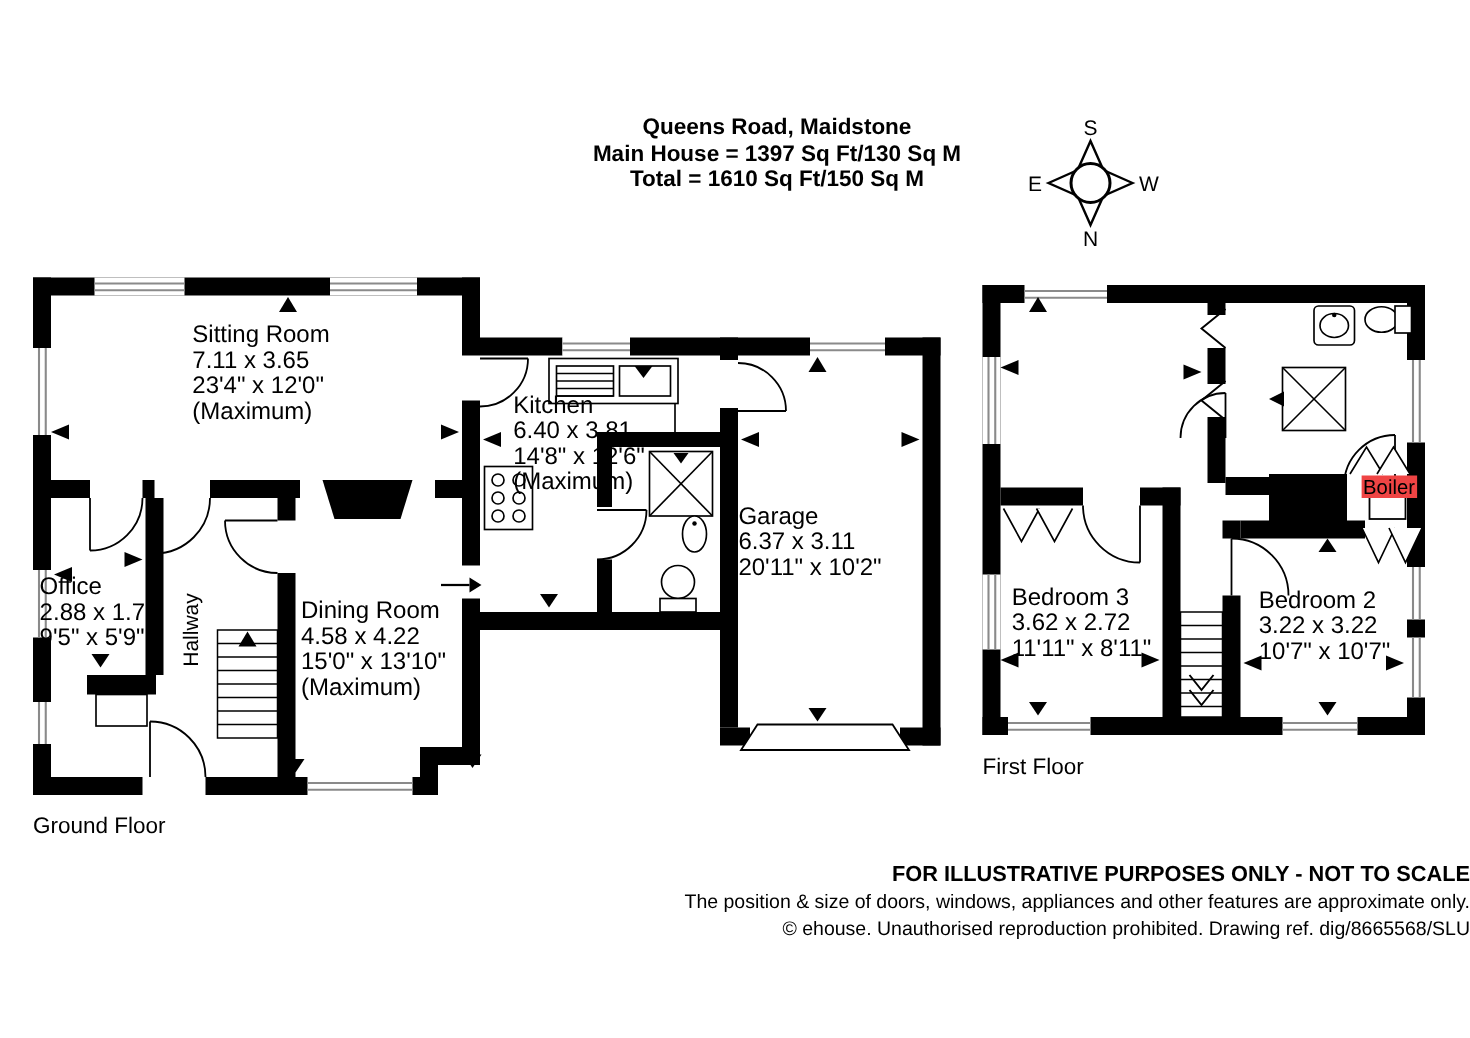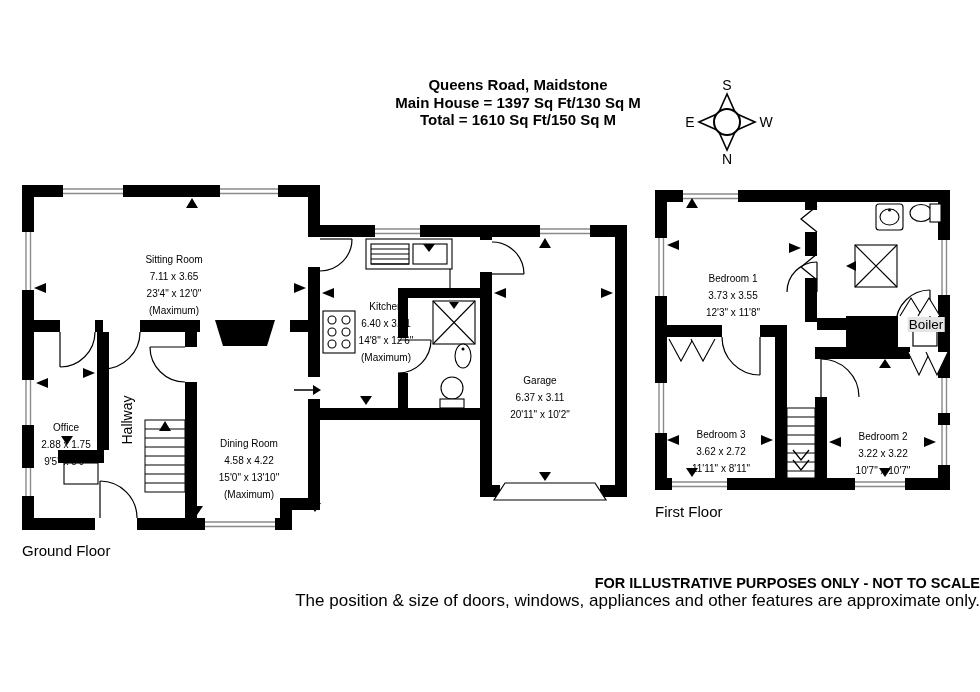--- a/index.html
+++ b/index.html
@@ -1,26 +1,26 @@
 <!DOCTYPE html>
 <html><head>
 <meta charset="utf-8">
 <style>
   html,body{margin:0;padding:0;background:#ffffff;}
   body{width:980px;height:692px;position:relative;font-family:"Liberation Sans",sans-serif;color:#000;}
   #stage{position:absolute;left:0;top:0;width:980px;height:692px;}
   svg{position:absolute;left:0;top:0;}
   .hdr{position:absolute;top:76px;left:0;width:100%;text-align:center;font-weight:bold;font-size:15px;line-height:17.5px;margin-left:28px;}
-  .lbl{position:absolute;transform:translateX(-50%);text-align:center;font-size:10px;line-height:17px;white-space:nowrap;margin-top:36px;}
+  .lbl{position:absolute;transform:translateX(-50%);font-size:16px;line-height:17px;white-space:nowrap;}
   .lbl-rot{position:absolute;transform:translate(-50%,-50%) rotate(-90deg);font-size:14px;white-space:nowrap;}
   .floor-lbl{position:absolute;font-weight:normal;font-size:15px;white-space:nowrap;}
-  .boiler-lbl{position:absolute;transform:translateX(-50%);font-size:13.5px;background:#e5e5e5;padding:0 1px;white-space:nowrap;}
+  .boiler-lbl{position:absolute;transform:translateX(-50%);font-size:13.5px;background:#ef4444;padding:0 1px;white-space:nowrap;}
   .ftr{position:absolute;top:574px;left:0;width:100%;text-align:right;line-height:18px;}
   .ftr .f1{font-weight:bold;font-size:14.5px;}
-  .ftr .f2,.ftr .f3{font-size:17px;}
+  .ftr .f2,.ftr .f3{font-size:13px;}
 </style>
 </head>
 <body>
 
 <div id="stage">
 
 <svg width="980" height="692" viewBox="0 0 980 692">
 
   <g>
     <g fill="#000">
@@ -393,25 +393,20 @@
   <span>Hallway</span>
 </div>
 
 <div class="lbl" style="left:249px;top:399px">
   <div>Dining Room</div>
   <div>4.58 x 4.22</div>
   <div>15'0" x 13'10"</div>
   <div>(Maximum)</div>
 </div>
 
-<div class="lbl" style="left:733px;top:234px">
-  <div>Bedroom 1</div>
-  <div>3.73 x 3.55</div>
-  <div>12'3" x 11'8"</div>
-</div>
 
 <div class="lbl" style="left:721px;top:390px">
   <div>Bedroom 3</div>
   <div>3.62 x 2.72</div>
   <div>11'11" x 8'11"</div>
 </div>
 
 <div class="lbl" style="left:883px;top:392px">
   <div>Bedroom 2</div>
   <div>3.22 x 3.22</div>
@@ -421,15 +416,16 @@
 <div class="boiler-lbl" style="left:926px;top:317px">
   <span>Boiler</span>
 </div>
 
 <div class="floor-lbl" style="left:22px;top:542px">Ground Floor</div>
 <div class="floor-lbl" style="left:655px;top:503px">First Floor</div>
 
 <div class="ftr">
   <div class="f1">FOR ILLUSTRATIVE PURPOSES ONLY - NOT TO SCALE</div>
   <div class="f2">The position &amp; size of doors, windows, appliances and other features are approximate only.</div>
+  <div class="f3">© ehouse. Unauthorised reproduction prohibited. Drawing ref. dig/8665568/SLU</div>
 </div>
 
 </div>
 
 </body></html>

